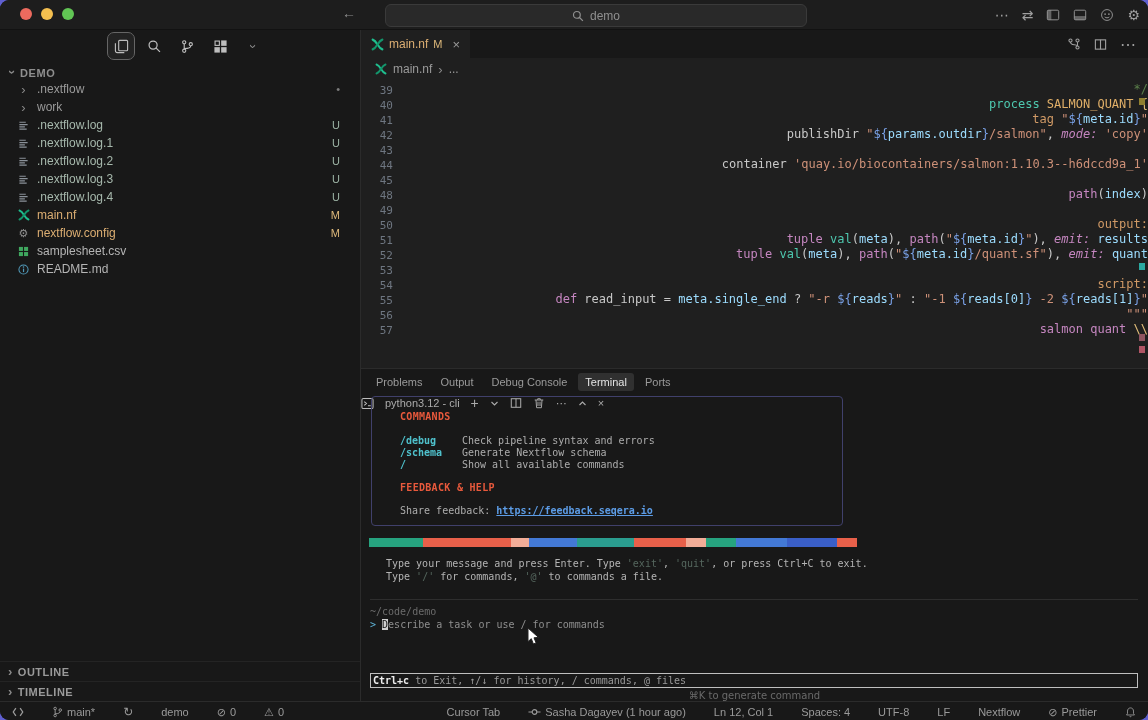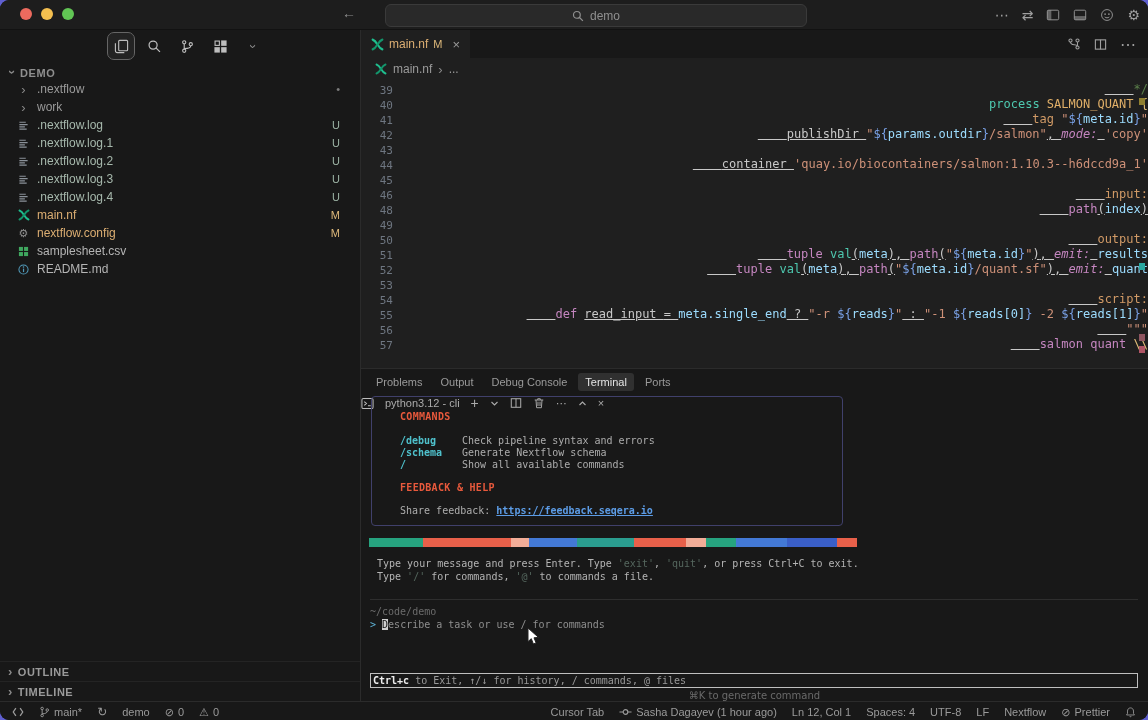--- a/index.html
+++ b/index.html
@@ -44,53 +44,53 @@
   .tab .dirty{font-size:11px;color:#ddb87a;}
   .tab .tclose{color:#9a9a9a;margin-left:5px;font-size:13px;}
   .tab-actions{margin-left:auto;display:flex;align-items:center;gap:13px;padding-right:12px;color:#9f9f9f;}
   .breadcrumb{height:22px;background:#1f1f1f;display:flex;align-items:center;gap:6px;padding-left:14px;font-size:12px;color:#9a9a9a;}
   .code{flex:1;background:#1f1f1f;position:relative;overflow:hidden;font-family:"DejaVu Sans Mono",monospace;font-size:12px;line-height:15px;padding-top:2px;}
   .code-line{display:flex;height:15px;justify-content:space-between;}
   .gutter{flex:none;width:32px;text-align:right;color:#6e7681;font-size:11px;padding-top:1px;}
   .ltext{padding-left:20px;white-space:pre;}
   .tok-cm{color:#6a9955;opacity:.8;} .tok-kw{color:#4ec9b0;} .tok-fn{color:#e0af68;} .tok-br{color:#e5c07b;}
   .tok-or{color:#d19a66;} .tok-mg{color:#c586c0;} .tok-it{color:#c586c0;font-style:italic;}
-  .tok-st{color:#ce9178;} .tok-ip{color:#7aa2e8;} .tok-vb{color:#9cdcfe;} .tok-tx{color:#c8c8c8;text-decoration:underline;}
+  .tok-st{color:#ce9178;} .tok-ip{color:#7aa2e8;} .tok-vb{color:#9cdcfe;} .tok-tx{color:#c8c8c8;}
   .ruler-mark{position:absolute;right:3px;width:6px;height:7px;}
 
   
   .panel{height:332px;background:#181818;border-top:1px solid #2b2b2b;position:relative;}
   .panel-tabs{height:26px;display:flex;align-items:center;gap:4px;padding-left:8px;font-size:11px;color:#9a9a9a;}
   .panel-tab{padding:3px 7px;border-radius:3px;white-space:nowrap;}
   .panel-tab.active{background:#303030;color:#e4e4e4;}
   .panel-actions{margin-left:auto;display:flex;align-items:center;gap:11px;padding-right:14px;color:#ababab;font-size:11px;}
   .term{position:absolute;left:8px;right:8px;top:26px;bottom:0;font-family:"DejaVu Sans Mono",monospace;font-size:10px;line-height:12px;color:#adadad;}
   .cmd-box{position:absolute;left:2px;top:1px;width:472px;height:130px;border:1px solid #40406b;border-radius:4px;box-sizing:border-box;padding:14px 0 0 28px;}
   .term-h{color:#e8593c;font-weight:bold;letter-spacing:.3px;}
   .cmd-row{display:flex;}
   .cmd-row .cmd{width:62px;color:#4fc1cc;font-weight:bold;flex:none;}
   .fb-link{color:#5c9ce6;font-weight:bold;text-decoration:underline;}
   .stripe{position:absolute;left:0;top:143px;height:9px;display:flex;}
   .stripe div{height:9px;}
-  .term-help{position:absolute;left:8px;top:162px;line-height:13px;color:#b4b4b4;}
+  .term-help{position:absolute;left:17px;top:162px;line-height:13px;color:#b4b4b4;}
   .hd{color:#55675e;}
   .term-sep{position:absolute;left:1px;right:2px;top:204px;border-top:1px solid #2e2e2e;}
   .term-cwd{position:absolute;left:1px;top:211px;color:#6b6b6b;}
   .term-prompt{position:absolute;left:1px;top:224px;}
   .prompt-char{color:#5fb4d8;}
   .cursor-block{background:#d0d0d0;color:#151515;}
   .input-rest{color:#8f8f8f;text-align:right;}
   .hint-bar{position:absolute;left:1px;right:2px;top:278px;height:15px;border:1px solid #bfbfbf;box-sizing:border-box;display:flex;align-items:center;padding-left:2px;white-space:pre;color:#9a9a9a;}
   .hint-bar .key{color:#ededed;font-weight:bold;}
   .gen-hint{position:absolute;left:0;right:0;top:295px;text-align:center;color:#6a6a6a;font-size:10px;font-family:"DejaVu Sans",sans-serif;}
   .mouse-cursor{position:absolute;left:158px;top:232px;}
 
   
   .statusbar{height:20px;background:#181818;border-top:1px solid #2b2b2b;display:flex;align-items:center;padding:0 12px;font-size:11px;color:#9a9a9a;}
-  .sb-group{display:flex;align-items:center;gap:15px;}
+  .sb-group{display:flex;align-items:center;gap:28px;}
   .sb-right{margin-left:auto;}
   .sb-item{display:flex;align-items:center;gap:4px;white-space:nowrap;}
   svg{display:block;}
 </style>
 </head>
 <body>
 
 <div class="window">
 
   <div class="titlebar">
@@ -360,24 +360,20 @@
             </div>
             <div class="code-line">
               <span class="gutter">44</span>
               <span class="ltext"><span class="tok-tx">    </span><span class="tok-tx">container </span><span class="tok-st">'quay.io/biocontainers/salmon:1.10.3--h6dccd9a_1'</span></span>
             </div>
             <div class="code-line">
               <span class="gutter">45</span>
               <span class="ltext"></span>
             </div>
             <div class="code-line">
-              <span class="gutter">46</span>
-              <span class="ltext"><span class="tok-tx">    </span><span class="tok-or">input:</span></span>
-            </div>
-            <div class="code-line">
               <span class="gutter">48</span>
               <span class="ltext"><span class="tok-tx">    </span><span class="tok-mg">path</span><span class="tok-tx">(</span><span class="tok-vb">index</span><span class="tok-tx">)</span></span>
             </div>
             <div class="code-line">
               <span class="gutter">49</span>
               <span class="ltext"></span>
             </div>
             <div class="code-line">
               <span class="gutter">50</span>
               <span class="ltext"><span class="tok-tx">    </span><span class="tok-or">output:</span></span>

